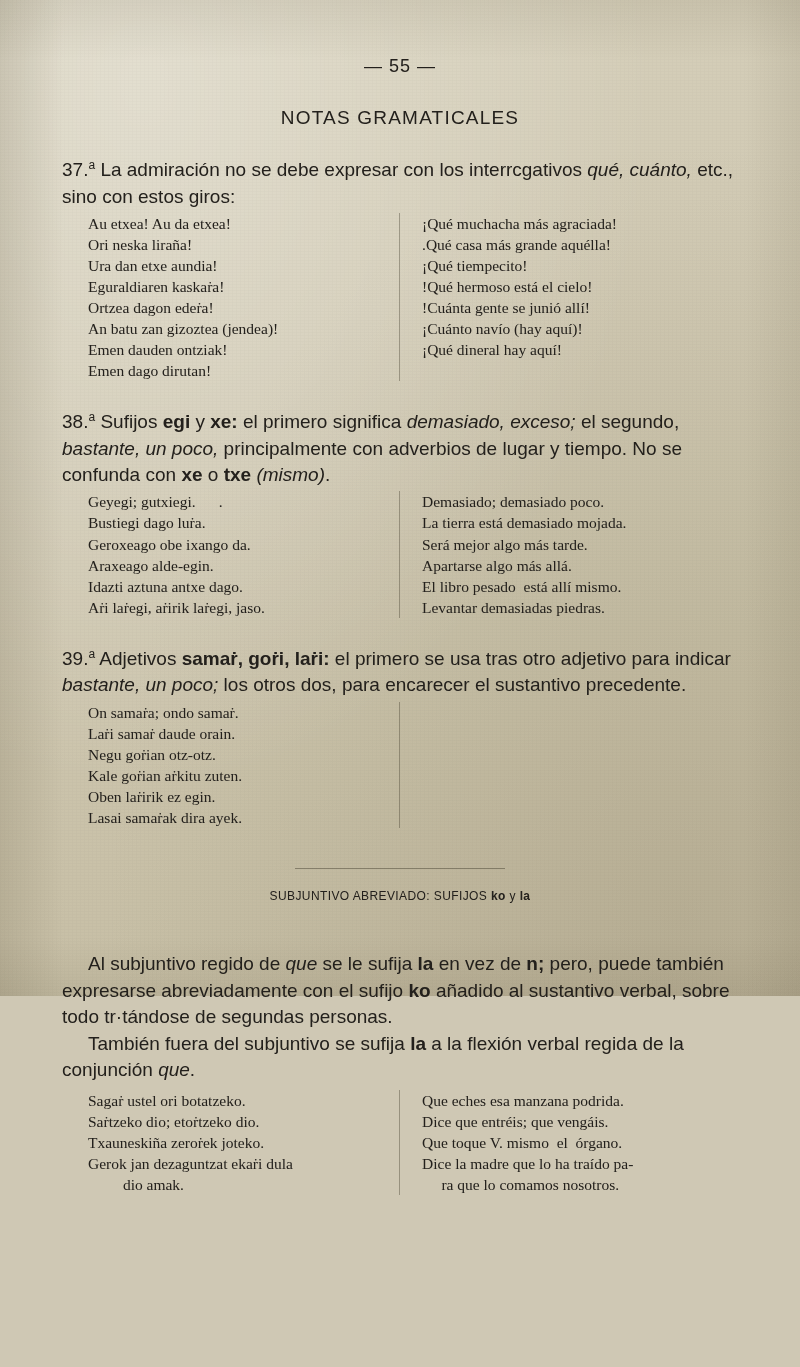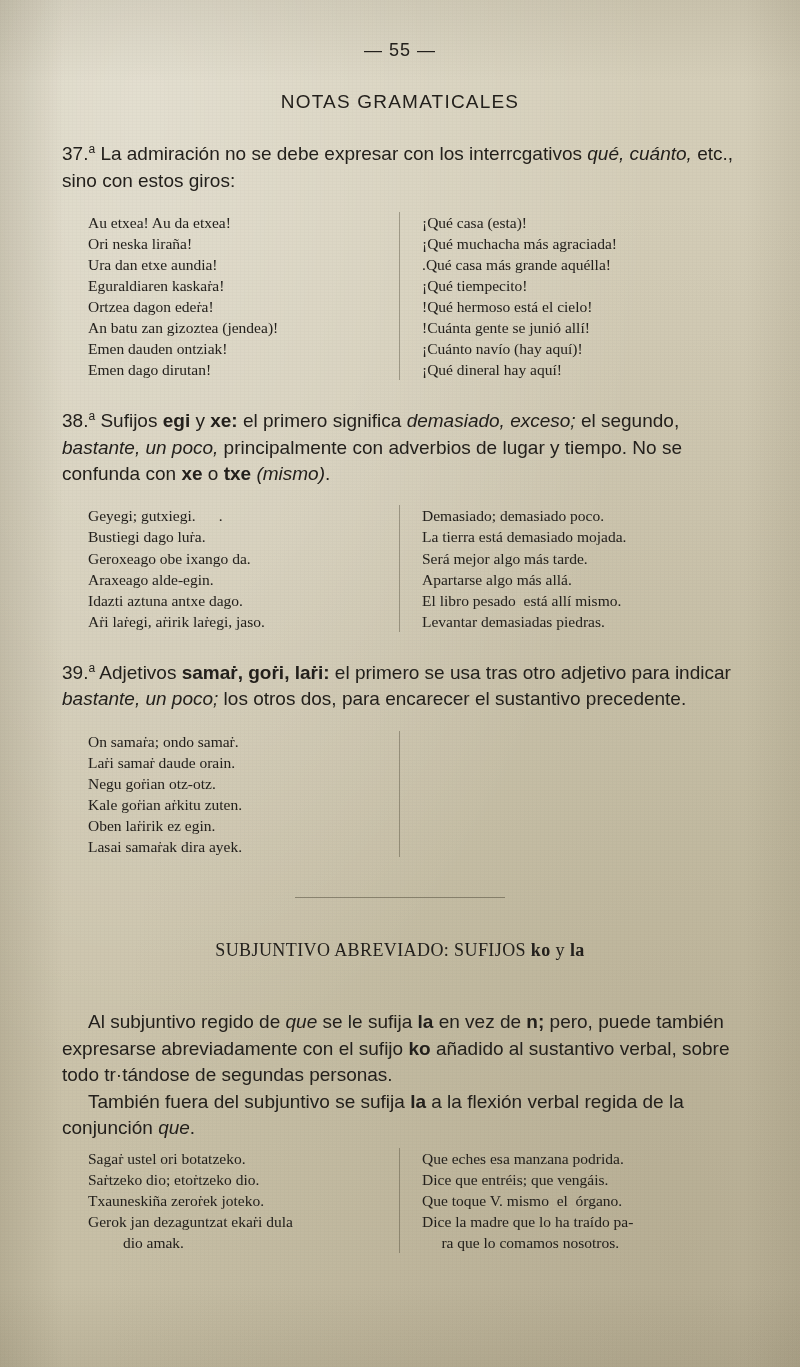--- a/index.html
+++ b/index.html
@@ -10,27 +10,27 @@
     width: 800px;
     height: 1367px;
     background: #cfc8b4;
     font-family: "Liberation Serif", serif;
     color: #23201c;
     overflow: hidden;
   }
   .page {
     position: relative;
     width: 800px;
-    height: 1367px;
+    height: 996px;
     background:
       radial-gradient(ellipse at 18% 8%, rgba(255,255,255,0.30), rgba(255,255,255,0) 55%),
       radial-gradient(ellipse at 85% 92%, rgba(120,110,80,0.18), rgba(0,0,0,0) 60%),
       linear-gradient(160deg, #d8d2bd 0%, #d2cbb5 35%, #c9c1a8 70%, #c2b9a0 100%);
     box-sizing: border-box;
-    padding: 0 62px;
+    padding: 16px 62px;
   }
   .grain {
     position: absolute;
     inset: 0;
     pointer-events: none;
     background-image:
       repeating-linear-gradient(0deg, rgba(0,0,0,0.012) 0px, rgba(0,0,0,0.012) 1px, rgba(255,255,255,0) 1px, rgba(255,255,255,0) 3px),
       repeating-linear-gradient(90deg, rgba(0,0,0,0.010) 0px, rgba(0,0,0,0.010) 1px, rgba(255,255,255,0) 1px, rgba(255,255,255,0) 4px);
     mix-blend-mode: multiply;
     opacity: 0.7;
@@ -80,21 +80,21 @@
     vertical-align: super;
   }
   .para i, .para em {
     font-style: italic;
   }
   .para b {
     font-weight: bold;
   }
   .two-col {
     display: flex;
-    margin-top: 18px;
+    margin-top: 3px;
     font-size: 15.5px;
     line-height: 1.36;
   }
   .col {
     box-sizing: border-box;
   }
   .col-left {
     width: 50%;
     padding-left: 26px;
     padding-right: 10px;
@@ -108,24 +108,24 @@
     white-space: pre-wrap;
   }
   .sep {
     width: 210px;
     height: 1px;
     background: rgba(60,55,40,0.45);
     margin: 40px auto 0 auto;
   }
   .subhead {
     text-align: center;
-    margin-top: 42px;
-    font-size: 18px;
+    margin-top: 20px;
+    font-size: 12px;
     letter-spacing: 0.4px;
-    font-family: Liberation Serif, serif;
+    font-family: Liberation Sans, sans-serif;
   }
   .subhead b {
     font-weight: bold;
   }
   .body-para {
     font-family: "Liberation Sans", sans-serif;
     font-size: 19px;
     line-height: 1.40;
     margin-top: 22px;
   }
@@ -166,21 +166,20 @@
           <div class="ex">Au etxea! Au da etxea!</div>
           <div class="ex">Ori neska liraña!</div>
           <div class="ex">Ura dan etxe aundia!</div>
           <div class="ex">Eguraldiaren kaskaṙa!</div>
           <div class="ex">Ortzea dagon edeṙa!</div>
           <div class="ex">An batu zan gizoztea (jendea)!</div>
           <div class="ex">Emen dauden ontziak!</div>
           <div class="ex">Emen dago dirutan!</div>
         </div>
         <div class="col col-right">
-          <div class="ex">¡Qué casa (esta)!</div>
           <div class="ex">¡Qué muchacha más agraciada!</div>
           <div class="ex">.Qué casa más grande aquélla!</div>
           <div class="ex">¡Qué tiempecito!</div>
           <div class="ex">!Qué hermoso está el cielo!</div>
           <div class="ex">!Cuánta gente se junió allí!</div>
           <div class="ex">¡Cuánto navío (hay aquí)!</div>
           <div class="ex">¡Qué dineral hay aquí!</div>
         </div>
       </div>
     </div>

